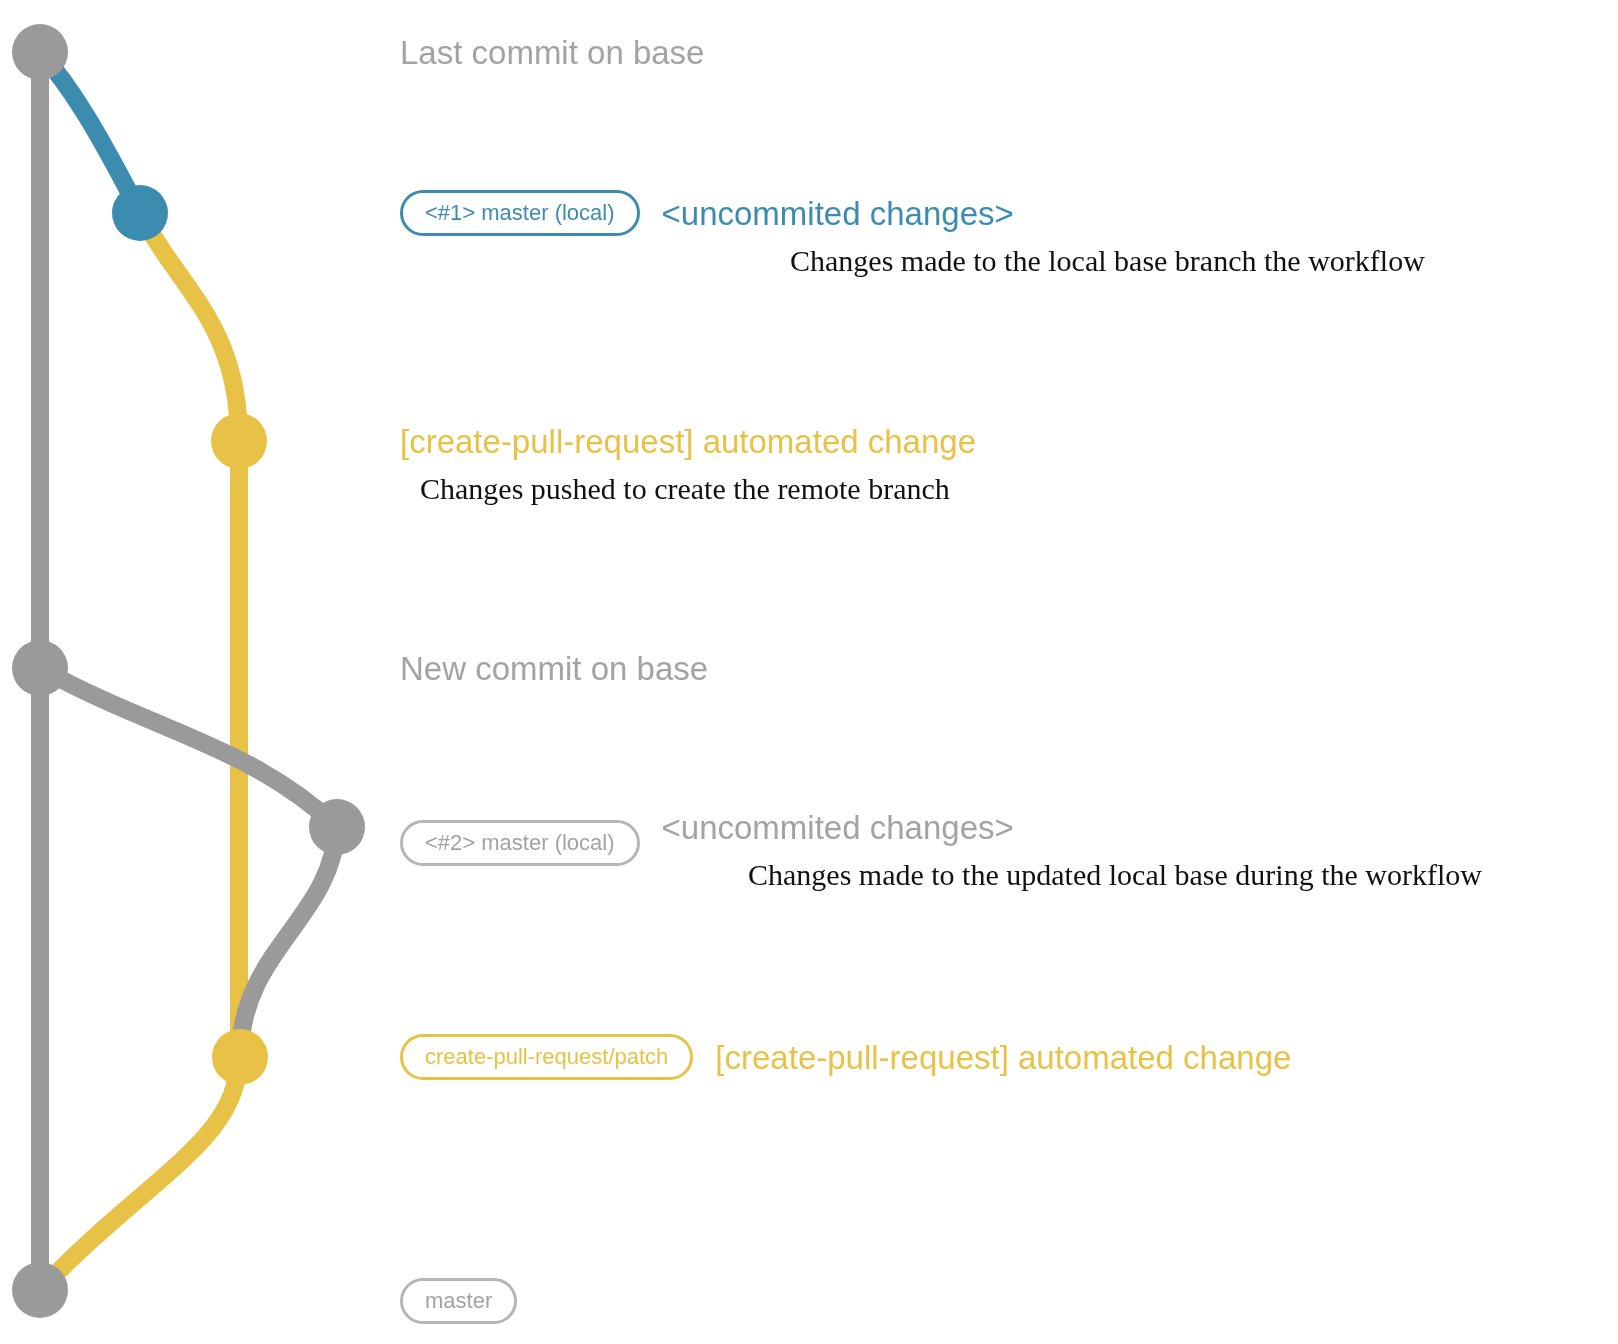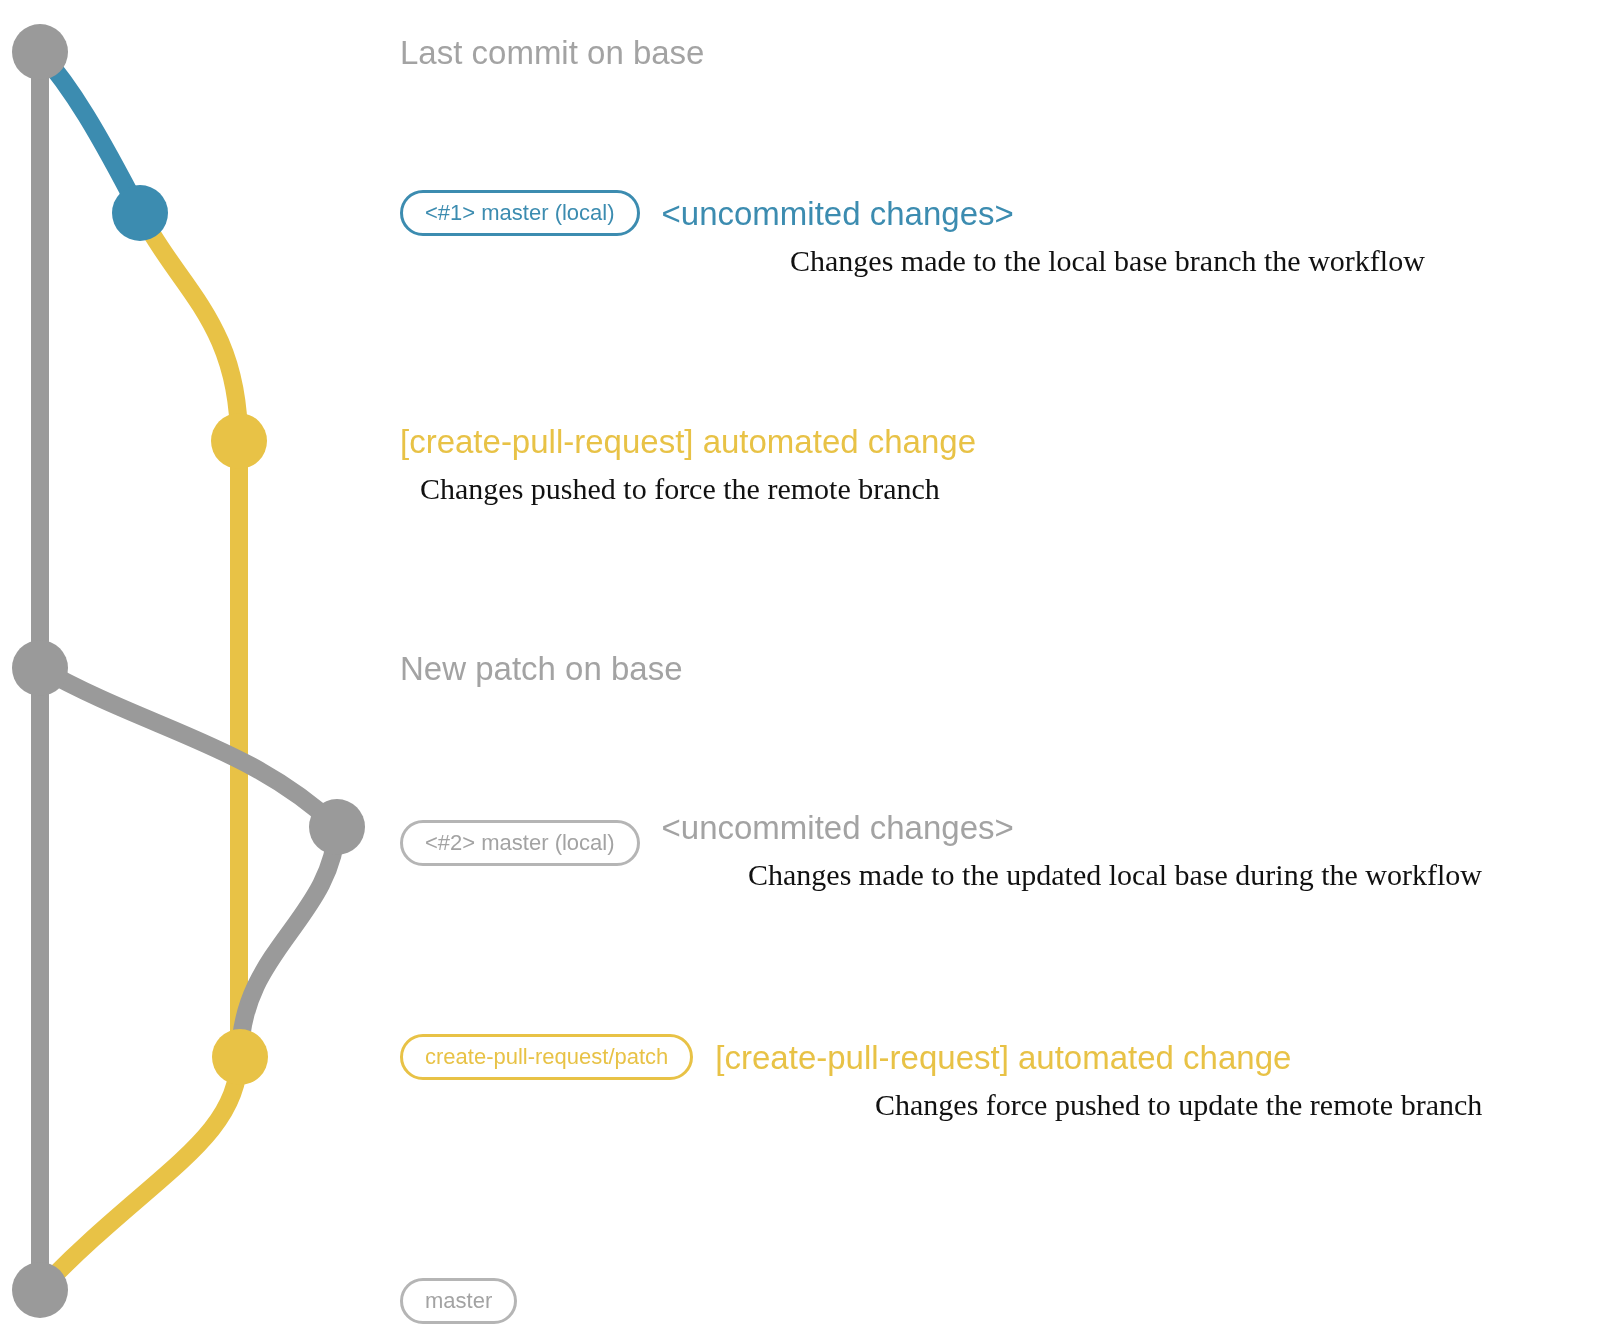--- a/index.html
+++ b/index.html
@@ -60,35 +60,34 @@
 
   <div class="row" style="top:181px">
     <span class="badge blue">&lt;#1&gt; master (local)</span>
     <span class="msg blue">&lt;uncommited changes&gt;</span>
   </div>
   <div class="desc" style="left:790px;top:243px">Changes made to the local base branch the workflow</div>
 
   <div class="row" style="top:409px">
     <span class="msg yellow">[create-pull-request] automated change</span>
   </div>
-  <div class="desc" style="left:420px;top:471px">Changes pushed to force the remote branch</div>
+  <div class="desc" style="left:420px;top:471px">Changes pushed to create the remote branch</div>
 
   <div class="row" style="top:636px">
-    <span class="msg gray">New patch on base</span>
+    <span class="msg gray">New commit on base</span>
   </div>
 
   <div class="row" style="top:795px">
     <span class="badge gray">&lt;#2&gt; master (local)</span>
     <span class="msg gray">&lt;uncommited changes&gt;</span>
   </div>
   <div class="desc" style="left:748px;top:857px">Changes made to the updated local base during the workflow</div>
 
   <div class="row" style="top:1025px">
     <span class="badge yellow">create-pull-request/patch</span>
     <span class="msg yellow">[create-pull-request] automated change</span>
   </div>
-  <div class="desc" style="left:875px;top:1087px">Changes force pushed to update the remote branch</div>
 
   <div class="row" style="top:1253px">
     <span class="badge gray">master</span>
   </div>
 
 </div>
 
 </body></html>

